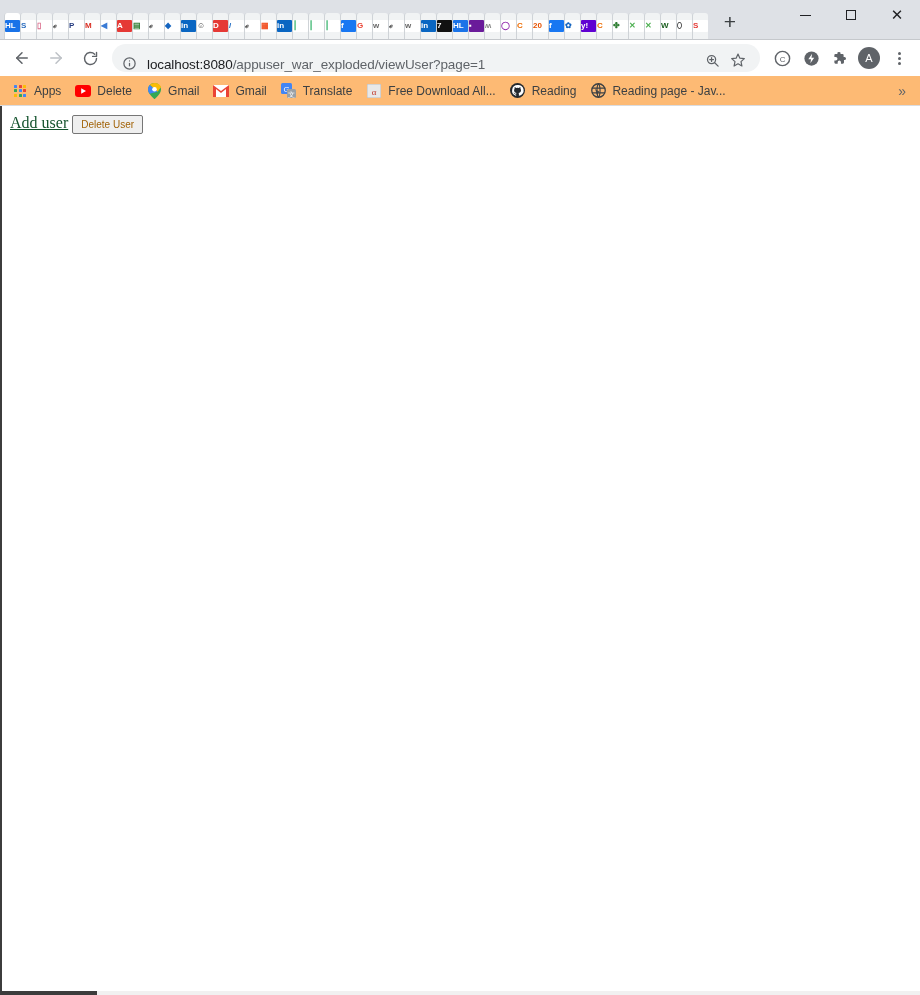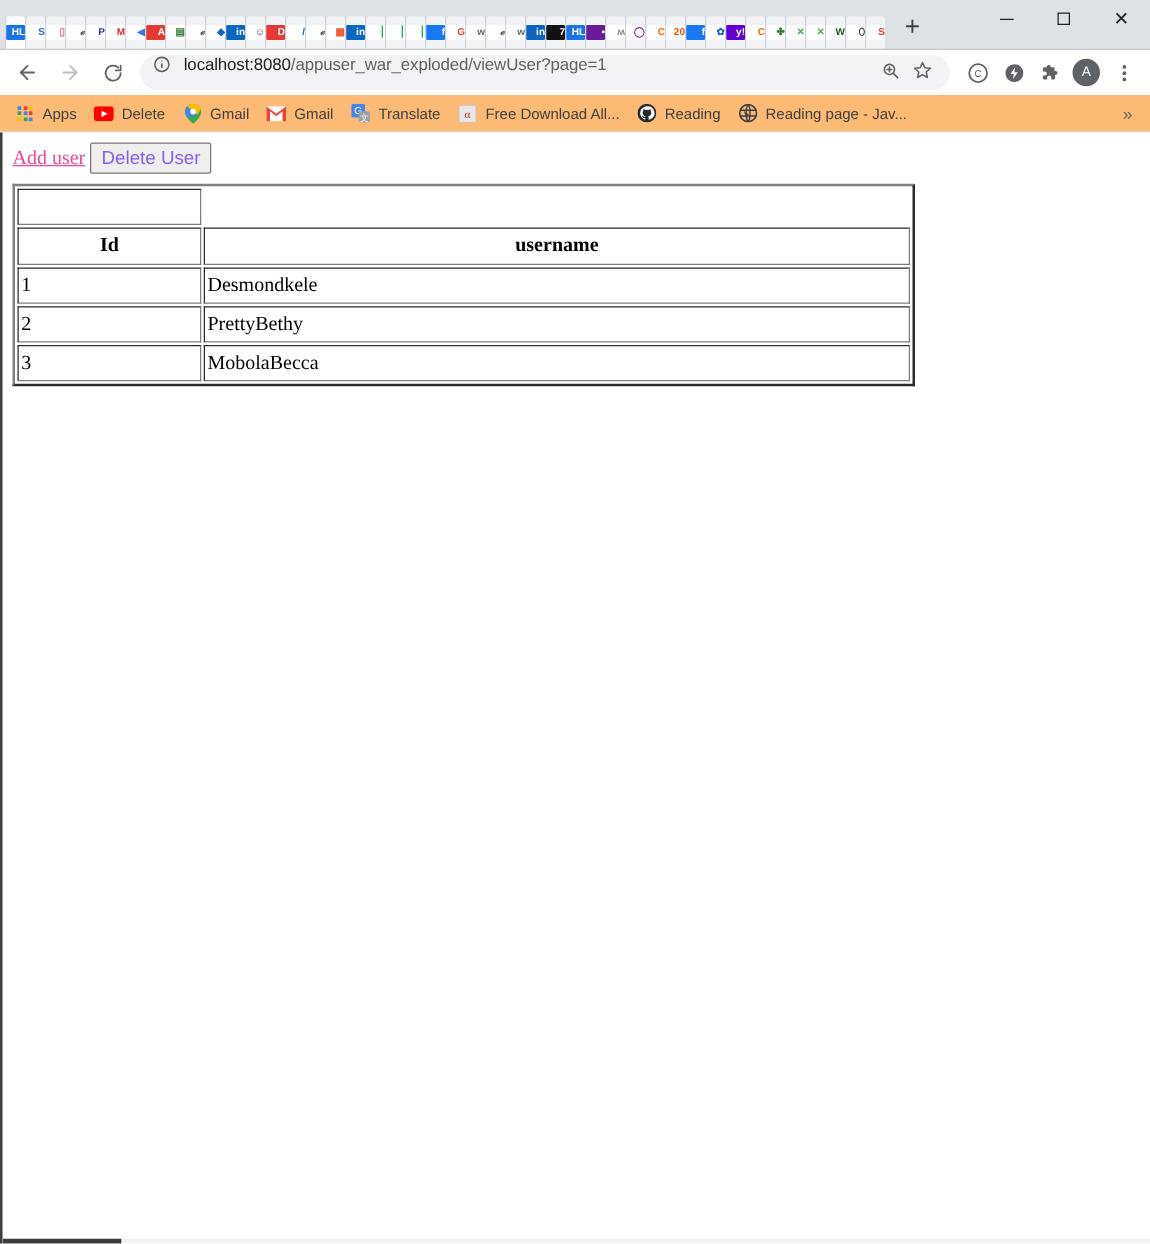--- a/index.html
+++ b/index.html
@@ -52,21 +52,21 @@
     border-left: 1px solid #cfd3d7;
   }
   .tab.active {
     background: #ffffff;
   }
   .favicon {
     width: 32px; height: 12px;
     border-radius: 1px;
     font-size: 8px;
     line-height: 12px;
-    text-align: right;
+    text-align: left;
     color: #fff;
     font-weight: bold;
     font-family: "Liberation Sans", sans-serif;
     overflow: hidden;
     display: block;
   }
   .newtab {
     width: 28px; height: 28px;
     margin: 0 0 4px 8px;
     display: flex; align-items: center; justify-content: center;
@@ -117,21 +117,21 @@
     flex: 0 0 28px;
   }
   .navbtn.disabled { color: #bdc1c6; }
   .navbtn svg { display:block; }
   .omnibox {
     flex: 1 1 auto;
     height: 28px;
     background: #f1f3f4;
     border-radius: 14px;
     display: flex;
-    align-items: flex-start;
+    align-items: flex-end;
     padding: 0 10px 0 10px;
     margin: 0 6px 0 2px;
     min-width: 0;
   }
   .info-icon {
     width: 16px; height: 16px;
     flex: 0 0 16px;
     margin-right: 9px;
     color: #5f6368;
   }
@@ -233,42 +233,42 @@
     overflow: hidden;
     border-left: 2px solid #3c3c3c;
   }
   .page {
     padding: 8px 8px 0 8px;
     font-family: "Liberation Serif", serif;
     font-size: 16px;
     color: #000;
   }
   .add-user-link {
-    color: #ec4899;
+    color: #14532d;
     text-decoration: underline;
     font-family: "Liberation Serif", serif;
     font-size: 16px;
     display: inline-block;
   }
   h1.page-title {
     font-family: "Liberation Serif", serif;
     font-size: 32px;
     font-weight: bold;
     margin: 21px 0 21px 0;
     color: #000;
     line-height: 1.1;
   }
   .delete-btn {
     font-family: "Liberation Sans", sans-serif;
-    font-size: 15px;
+    font-size: 10px;
     padding: 3px 8px;
     background: #efefef;
     border: 1px solid #767676;
     border-radius: 2px;
-    color: #8b5cf6;
+    color: #a16207;
     line-height: normal;
   }
   table.user-table {
     border-collapse: separate;
     border-spacing: 2px;
     border: 2px outset #808080;
     margin-top: 8px;
     width: 722px;
     background: #fff;
     font-family: "Liberation Serif", serif;
@@ -637,43 +637,20 @@
   </div>
 
   <div class="viewport">
     <div class="page">
 
       <a href="#" class="add-user-link">Add user</a>
 
 
       <button class="delete-btn">Delete User</button>
 
-      <table class="user-table">
-        <tbody id="table-body">
-          <tr class="top-blank-row">
-            <td class="col-id"></td>
-          </tr>
-          <tr>
-            <th class="col-id">Id</th>
-            <th>username</th>
-          </tr>
-        <tr>
-              <td class="col-id">1</td>
-              <td>Desmondkele</td>
-            </tr>
-            <tr>
-              <td class="col-id">2</td>
-              <td>PrettyBethy</td>
-            </tr>
-            <tr>
-              <td class="col-id">3</td>
-              <td>MobolaBecca</td>
-            </tr>
-          </tbody>
-      </table>
 
     </div>
 
     <div class="hscroll">
       <div class="thumb"></div>
     </div>
   </div>
 
 </div>
 

